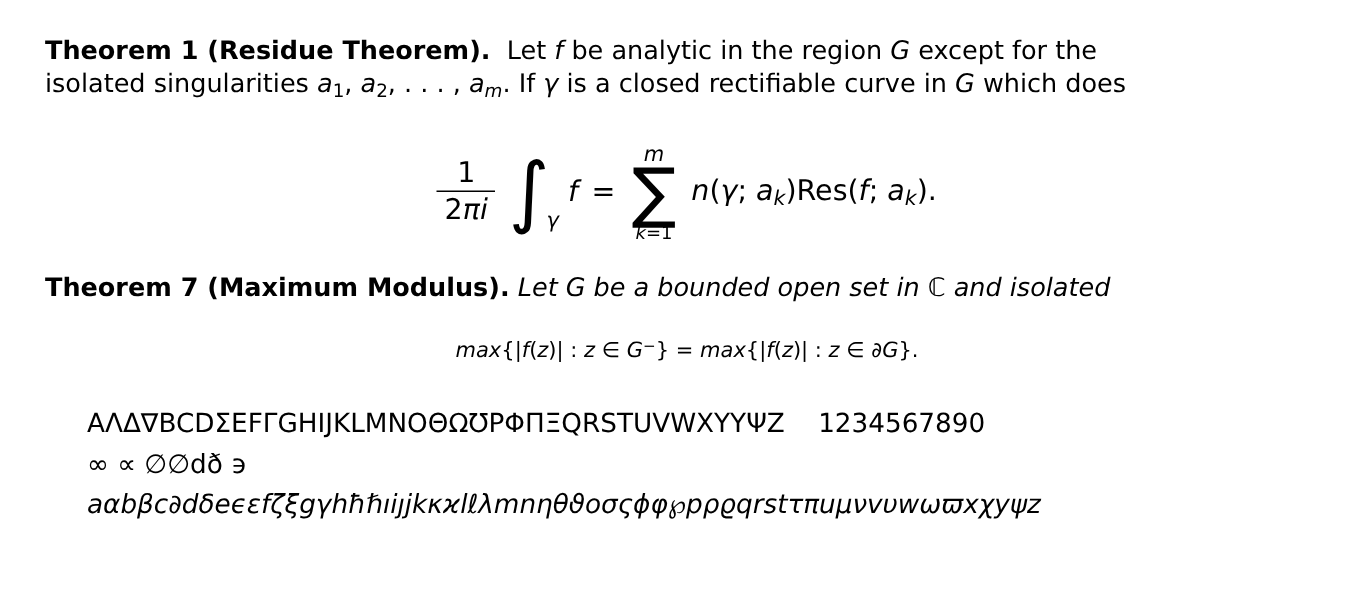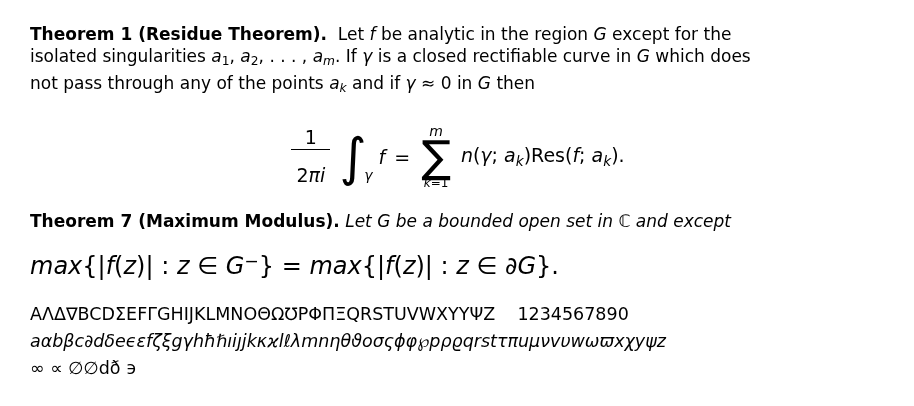--- a/index.html
+++ b/index.html
@@ -20,48 +20,47 @@
   .run-isub{font-size:72%;vertical-align:-0.28em;font-style:italic;}
   .run-sup{font-size:72%;vertical-align:0.42em;}
   
   .eq1{
     margin:14px 0 10px;height:86px;
     display:flex;align-items:center;justify-content:center;
     font-size:19px;
   }
   .frac{display:inline-flex;flex-direction:column;align-items:center;text-align:center;line-height:1.25;}
   .frac-num{display:block;padding:0 2px;}
-  .frac-den{display:block;border-top:1.7px solid #000;padding:14px 5px 0;white-space:pre;}
+  .frac-den{display:block;border-top:1.7px solid #000;padding:1px 5px 0;white-space:pre;}
   .intwrap{display:inline-flex;align-items:flex-end;margin:0 2px 0 9px;}
   .int-glyph{font-size:52px;line-height:0.85;}
   .int-sub{font-size:14px;margin-left:-2px;margin-bottom:-4px;white-space:pre;}
   .integrand{font-style:italic;margin-left:4px;}
   .eqsign{margin:0 9px;}
   .sumwrap{display:inline-flex;flex-direction:column;align-items:center;line-height:1;margin:0 7px 0 2px;}
   .sum-top{font-size:14px;margin-bottom:1px;white-space:pre;}
   .sum-glyph{font-size:44px;line-height:0.8;}
   .sum-bot{font-size:12px;margin-top:3px;white-space:pre;}
   .rhs{white-space:pre;margin-left:3px;}
   
   .thm2{margin-top:0;}
   
-  .eq2{margin-top:17px;text-align:left;font-size:24px;line-height:24px;white-space:pre;}
+  .eq2{margin-top:17px;text-align:center;font-size:14px;line-height:24px;white-space:pre;}
   
-  .rows{margin-top:23px;}
+  .rows{margin-top:23px;margin-left:28px;}
   .row{white-space:pre;font-size:17.5px;line-height:27px;}
 </style>
 </head>
 <body>
 
 <div class="page">
 
   <div class="para">
     <div class="line"><span class="run-b">Theorem 1 (Residue Theorem).</span><span class="run-r">  Let </span><span class="run-i">f</span><span class="run-r"> be analytic in the region </span><span class="run-i">G</span><span class="run-r"> except for the</span></div>
     <div class="line"><span class="run-r">isolated singularities </span><span class="run-i">a</span><span class="run-sub">1</span><span class="run-r">, </span><span class="run-i">a</span><span class="run-sub">2</span><span class="run-r">, . . . , </span><span class="run-i">a</span><span class="run-isub">m</span><span class="run-r">. If </span><span class="run-i">γ</span><span class="run-r"> is a closed rectifiable curve in </span><span class="run-i">G</span><span class="run-r"> which does</span></div>
-    <div class="line"><span class="run-r">not pass through any of the points </span><span class="run-i">a</span><span class="run-isub">k</span><span class="run-r"> and if </span><span class="run-i">γ</span><span class="run-r"> ≈ 0 in </span><span class="run-i">G</span><span class="run-r"> then</span></div>
   </div>
 
   <div class="eq1">
     <span class="frac">
       <span class="frac-num">1</span>
       <span class="frac-den"><span class="run-r">2</span><span class="run-i">πi</span></span>
     </span>
     <span class="intwrap">
       <span class="int-glyph">∫</span>
       <span class="int-sub"><span class="run-i">γ</span></span>
@@ -70,24 +69,24 @@
     <span class="eqsign">=</span>
     <span class="sumwrap">
       <span class="sum-top"><span class="run-i">m</span></span>
       <span class="sum-glyph">∑</span>
       <span class="sum-bot"><span class="run-i">k</span><span class="run-r">=1</span></span>
     </span>
     <span class="rhs"><span class="run-i">n</span><span class="run-r">(</span><span class="run-i">γ</span><span class="run-r">; </span><span class="run-i">a</span><span class="run-isub">k</span><span class="run-r">)Res(</span><span class="run-i">f</span><span class="run-r">; </span><span class="run-i">a</span><span class="run-isub">k</span><span class="run-r">).</span></span>
   </div>
 
   <div class="para thm2">
-    <div class="line"><span class="run-b">Theorem 7 (Maximum Modulus).</span><span class="run-r"> </span><span class="run-i">Let G be a bounded open set in </span><span class="run-r">ℂ</span><span class="run-i"> and except</span></div>
+    <div class="line"><span class="run-b">Theorem 7 (Maximum Modulus).</span><span class="run-r"> </span><span class="run-i">Let G be a bounded open set in </span><span class="run-r">ℂ</span><span class="run-i"> and isolated</span></div>
   </div>
 
   <div class="eq2"><span class="run-i">max</span><span class="run-r">{|</span><span class="run-i">f</span><span class="run-r">(</span><span class="run-i">z</span><span class="run-r">)| : </span><span class="run-i">z</span><span class="run-r"> ∈ </span><span class="run-i">G</span><span class="run-sup">−</span><span class="run-r">} = </span><span class="run-i">max</span><span class="run-r">{|</span><span class="run-i">f</span><span class="run-r">(</span><span class="run-i">z</span><span class="run-r">)| : </span><span class="run-i">z</span><span class="run-r"> ∈ </span><span class="run-i">∂G</span><span class="run-r">}.</span></div>
 
   <div class="rows">
     <div class="row"><span class="run-r">AΛΔ∇BCDΣEFΓGHIJKLMNOΘΩ℧PΦΠΞQRSTUVWXYΥΨZ    1234567890</span></div>
+    <div class="row"><span class="run-r">∞ ∝ ∅∅dð ϶</span></div>
     <div class="row"><span class="run-i">aαbβc∂dδeϵεfζξgγhħℏıiȷjkκϰlℓλmnηθϑoσςϕφ℘pρϱqrstτπuμνvυwωϖxχyψz</span></div>
-    <div class="row"><span class="run-r">∞ ∝ ∅∅dð ϶</span></div>
   </div>
 
 </div>
 
 </body></html>

